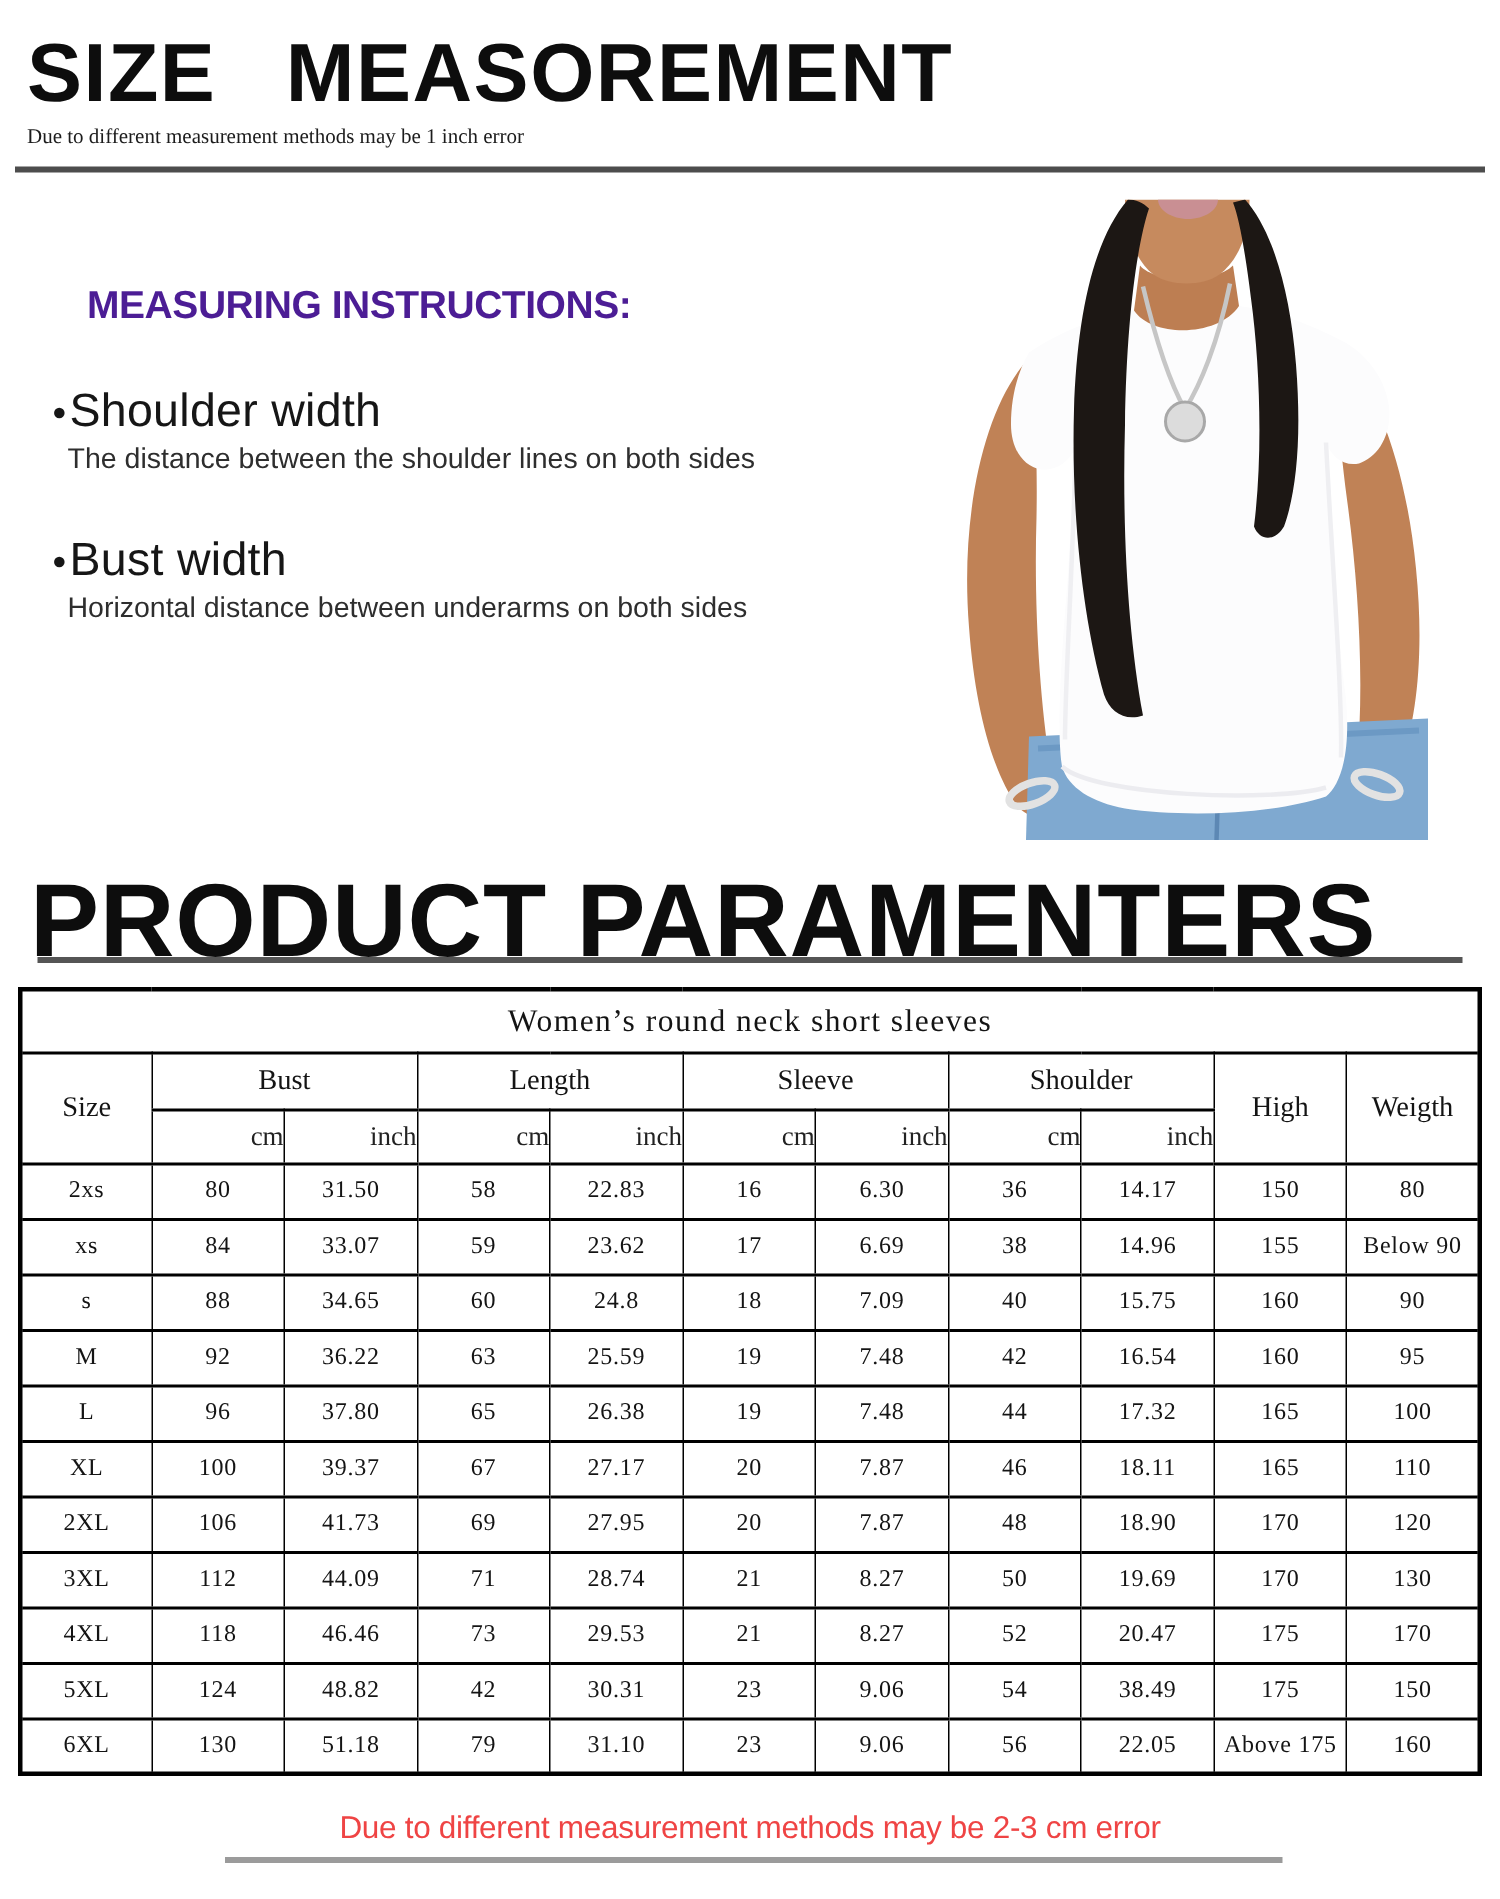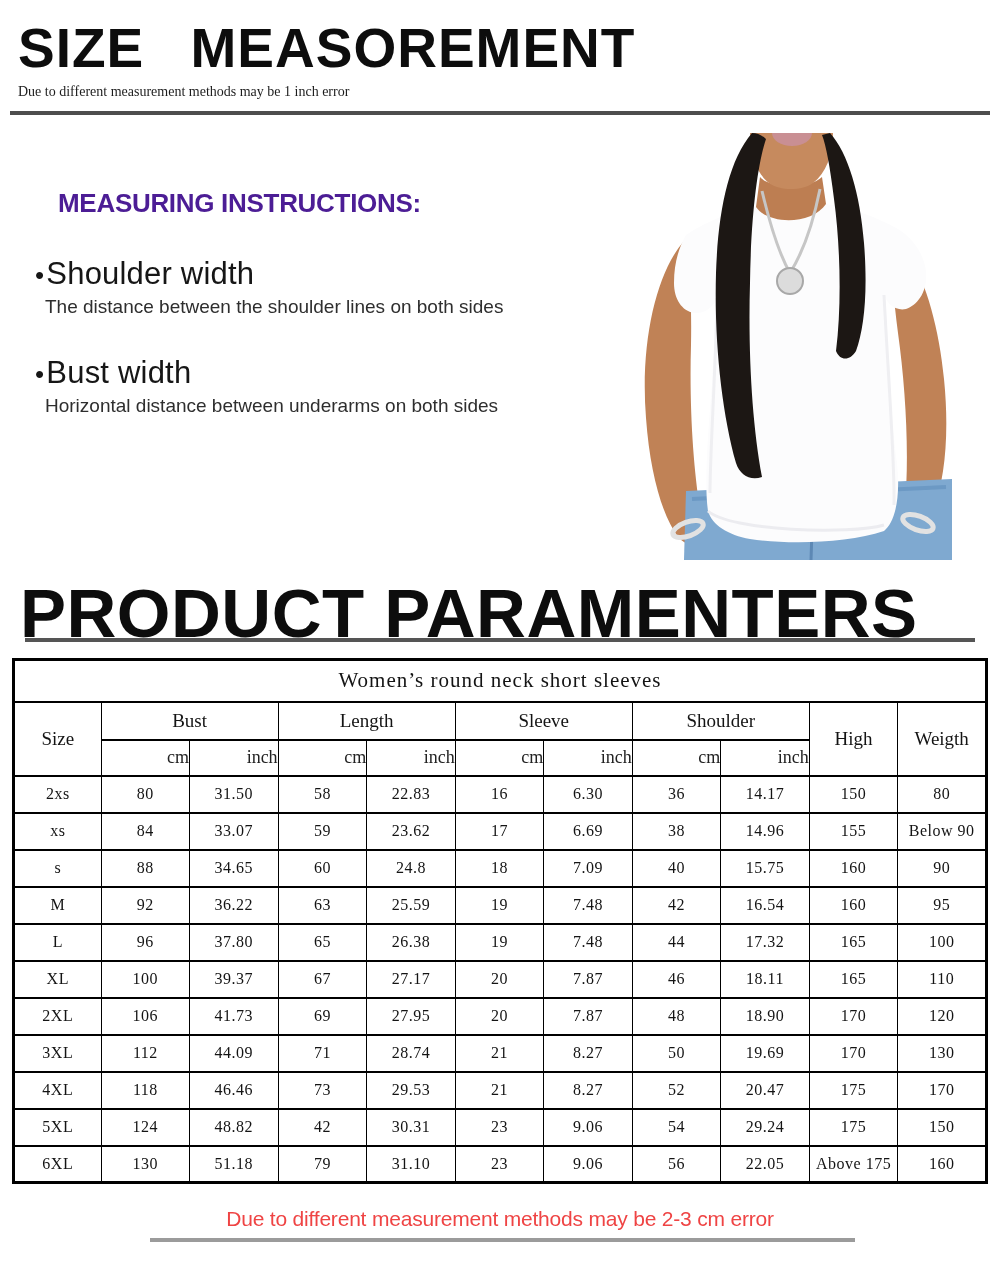--- a/index.html
+++ b/index.html
@@ -294,21 +294,21 @@
 
     <tr>
       <td>5XL</td>
       <td>124</td>
       <td>48.82</td>
       <td>42</td>
       <td>30.31</td>
       <td>23</td>
       <td>9.06</td>
       <td>54</td>
-      <td>29.24</td>
+      <td>38.49</td>
       <td>175</td>
       <td>150</td>
     </tr>
 
     <tr>
       <td>6XL</td>
       <td>130</td>
       <td>51.18</td>
       <td>79</td>
       <td>31.10</td>

